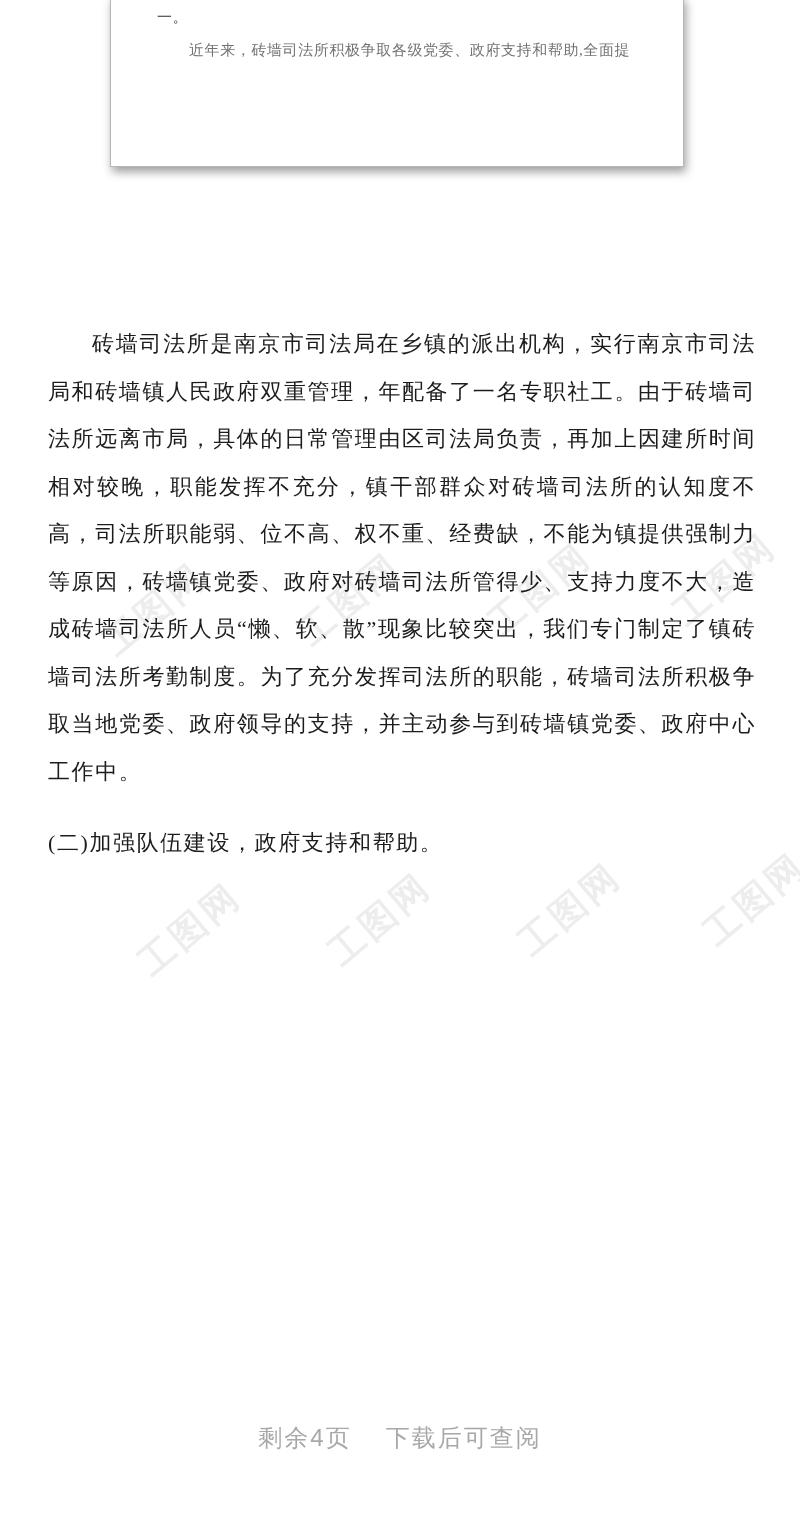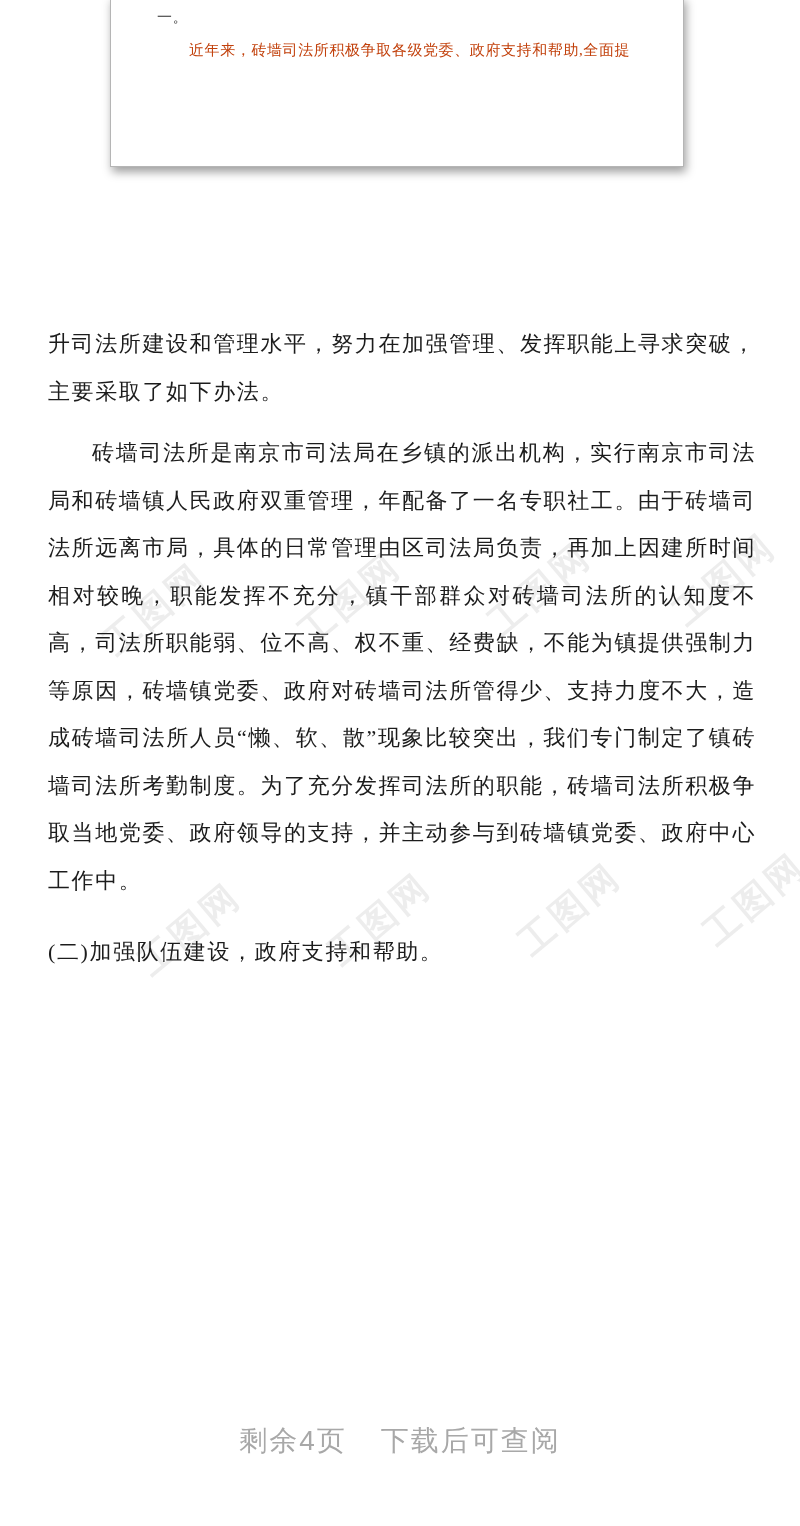--- a/index.html
+++ b/index.html
@@ -30,21 +30,21 @@
   .page-fragment .frag-line1 {
     margin: 12px 0 0 46px;
     font-size: 15px;
     letter-spacing: 0.5px;
     color: #2a2a2a;
   }
   .page-fragment .frag-line2 {
     margin: 14px 0 0 78px;
     font-size: 15px;
     letter-spacing: 0.6px;
-    color: #c2410c;
+    color: #737373;
     white-space: nowrap;
   }
 
   
   .wm {
     position: absolute;
     font-family: "Liberation Sans", sans-serif;
     font-size: 36px;
     font-weight: bold;
     color: rgba(110,110,110,0.12);
@@ -78,21 +78,21 @@
   }
 
   
   .footer-note {
     position: absolute;
     left: 0;
     top: 1422px;
     width: 800px;
     text-align: center;
     font-family: "Liberation Sans", sans-serif;
-    font-size: 28px;
+    font-size: 24px;
     color: #a8a8a8;
     letter-spacing: 2px;
   }
   .footer-note .gap {
     display: inline-block;
     width: 34px;
   }
 </style>
 </head>
 <body>
@@ -107,20 +107,19 @@
     <div class="wm" style="left: 290px; top: 575px;">工图网</div>
     <div class="wm" style="left: 480px; top: 565px;">工图网</div>
     <div class="wm" style="left: 665px; top: 555px;">工图网</div>
     <div class="wm" style="left: 130px; top: 905px;">工图网</div>
     <div class="wm" style="left: 320px; top: 895px;">工图网</div>
     <div class="wm" style="left: 510px; top: 885px;">工图网</div>
     <div class="wm" style="left: 695px; top: 875px;">工图网</div>
   </div>
 
 <div class="doc-body" id="doc-body">
-    <p class="para-continuation">升司法所建设和管理水平，努力在加强管理、发挥职能上寻求突破，主要采取了如下办法。</p>
     <p class="para-body">砖墙司法所是南京市司法局在乡镇的派出机构，实行南京市司法局和砖墙镇人民政府双重管理，年配备了一名专职社工。由于砖墙司法所远离市局，具体的日常管理由区司法局负责，再加上因建所时间相对较晚，职能发挥不充分，镇干部群众对砖墙司法所的认知度不高，司法所职能弱、位不高、权不重、经费缺，不能为镇提供强制力等原因，砖墙镇党委、政府对砖墙司法所管得少、支持力度不大，造成砖墙司法所人员“懒、软、散”现象比较突出，我们专门制定了镇砖墙司法所考勤制度。为了充分发挥司法所的职能，砖墙司法所积极争取当地党委、政府领导的支持，并主动参与到砖墙镇党委、政府中心工作中。</p>
     <p class="para-heading">(二)加强队伍建设，政府支持和帮助。</p>
   </div>
 
 <div class="footer-note">
   <span>剩余4页</span><span class="gap"></span><span>下载后可查阅</span>
 </div>
 
 </body></html>

